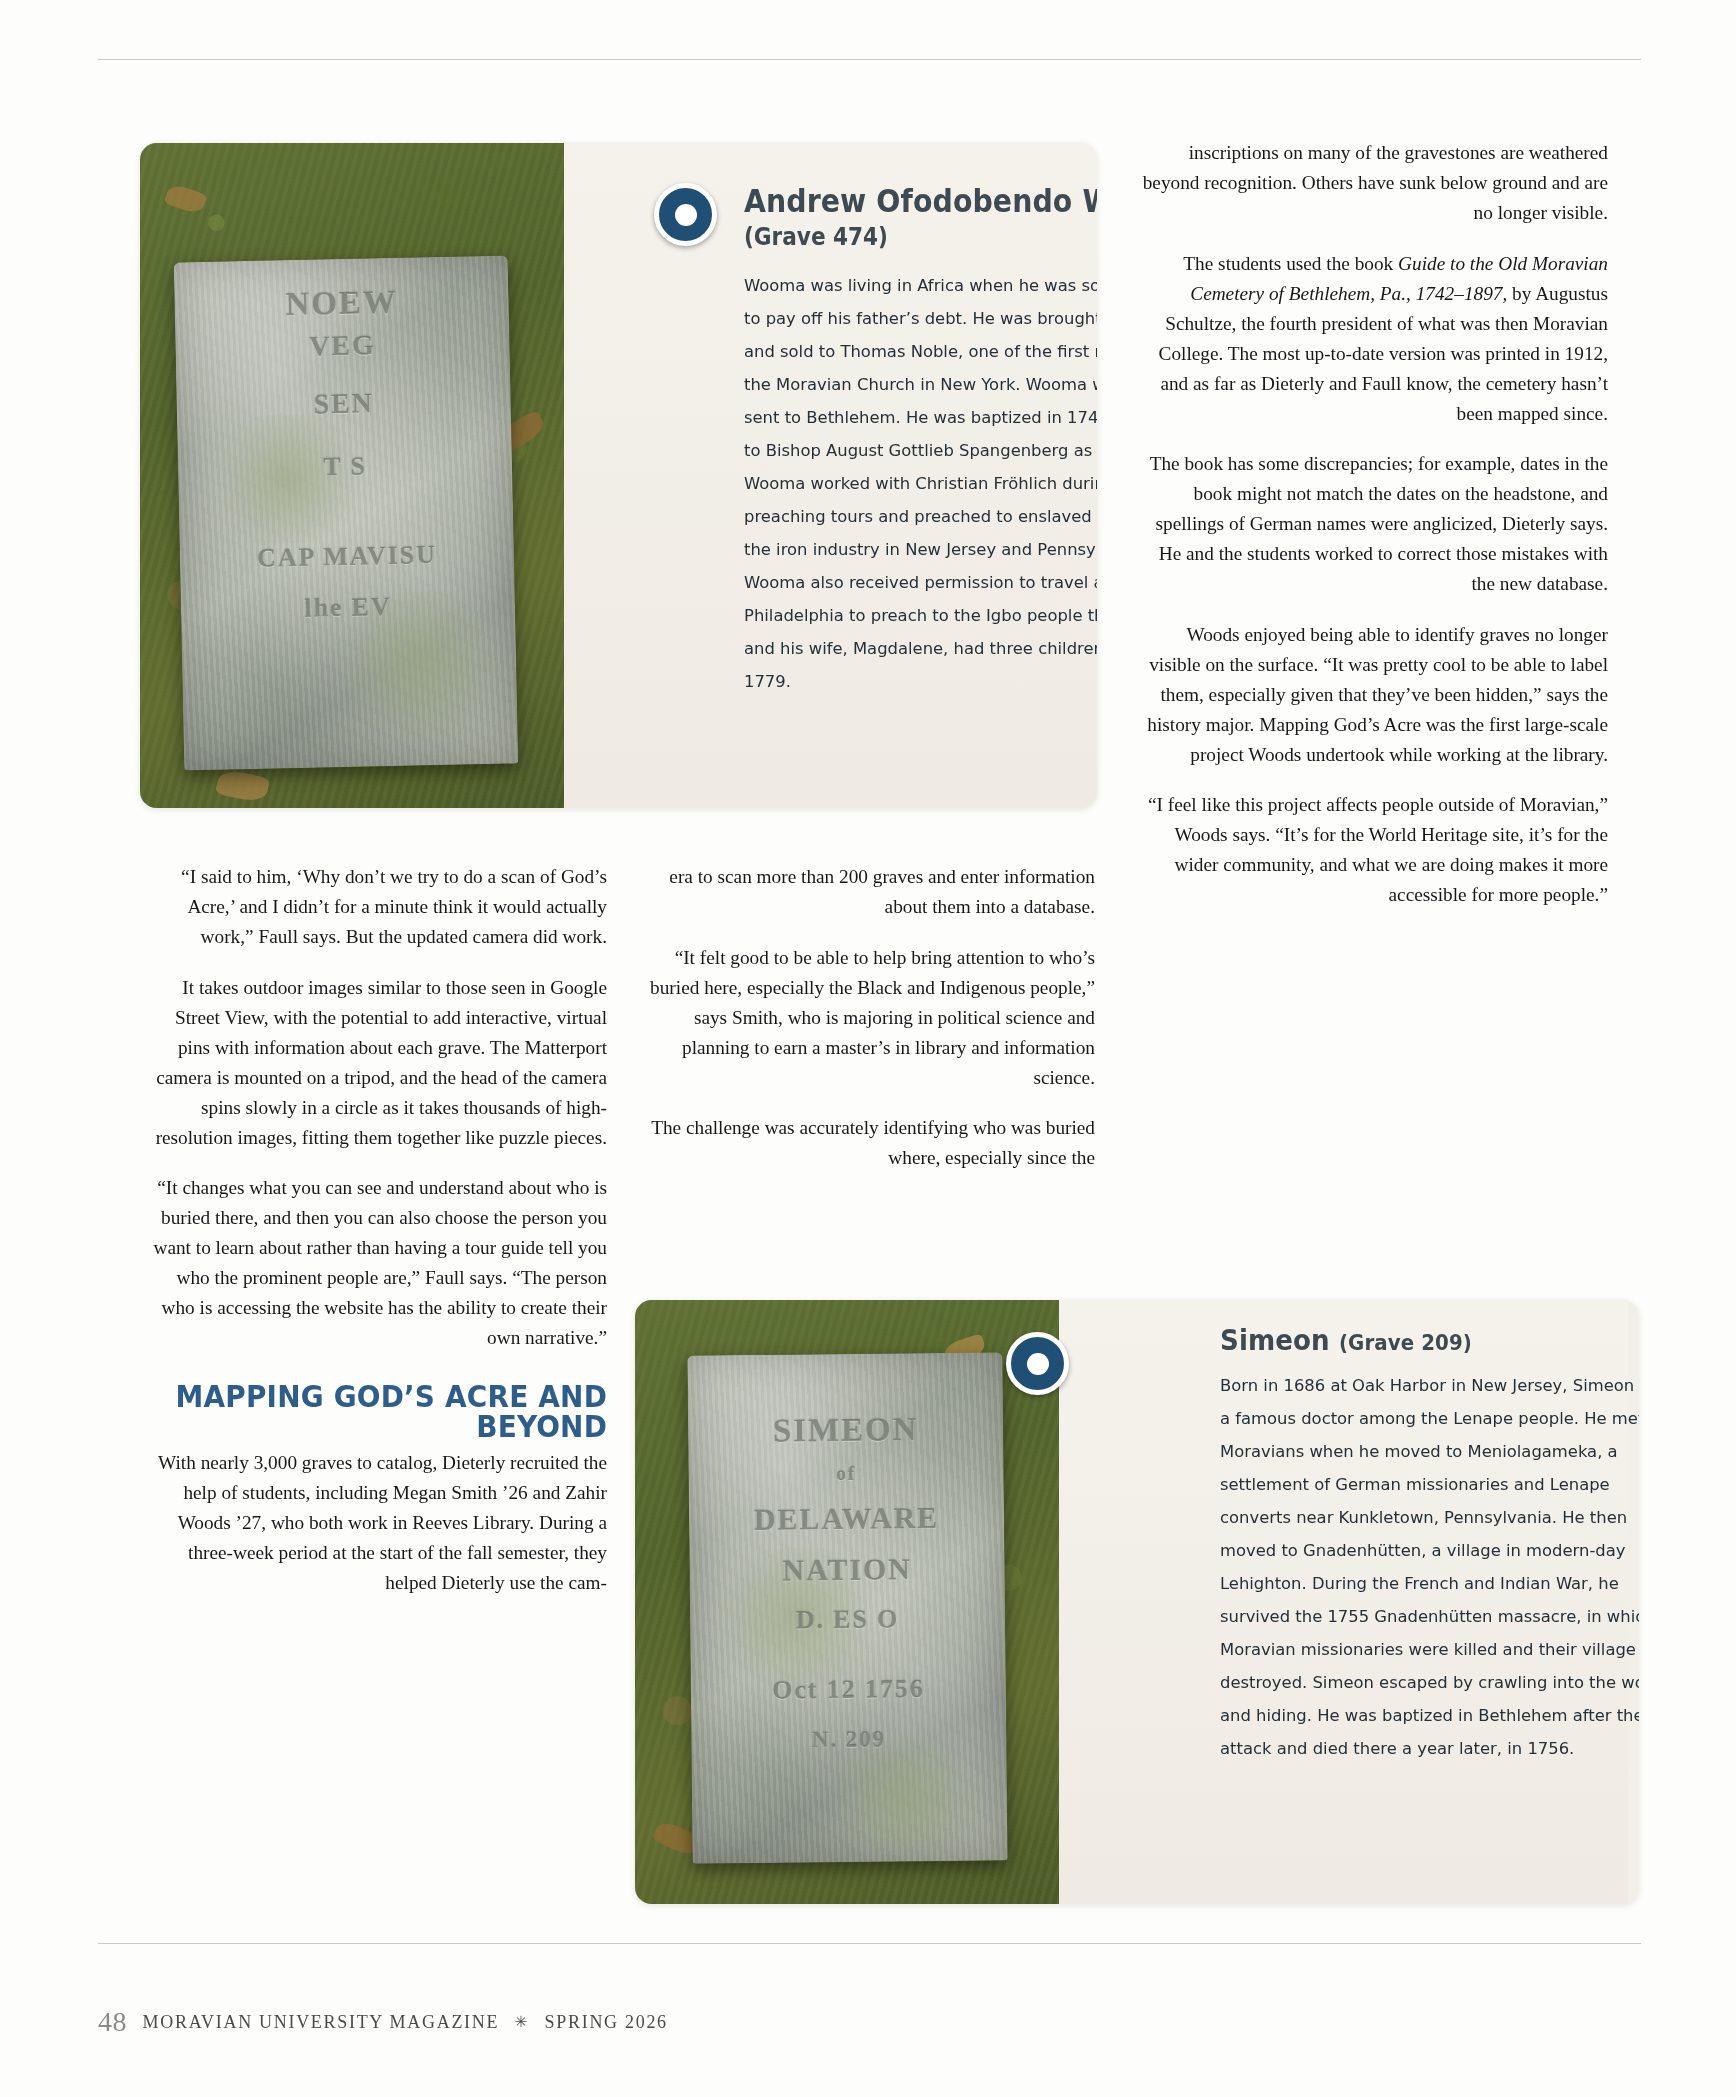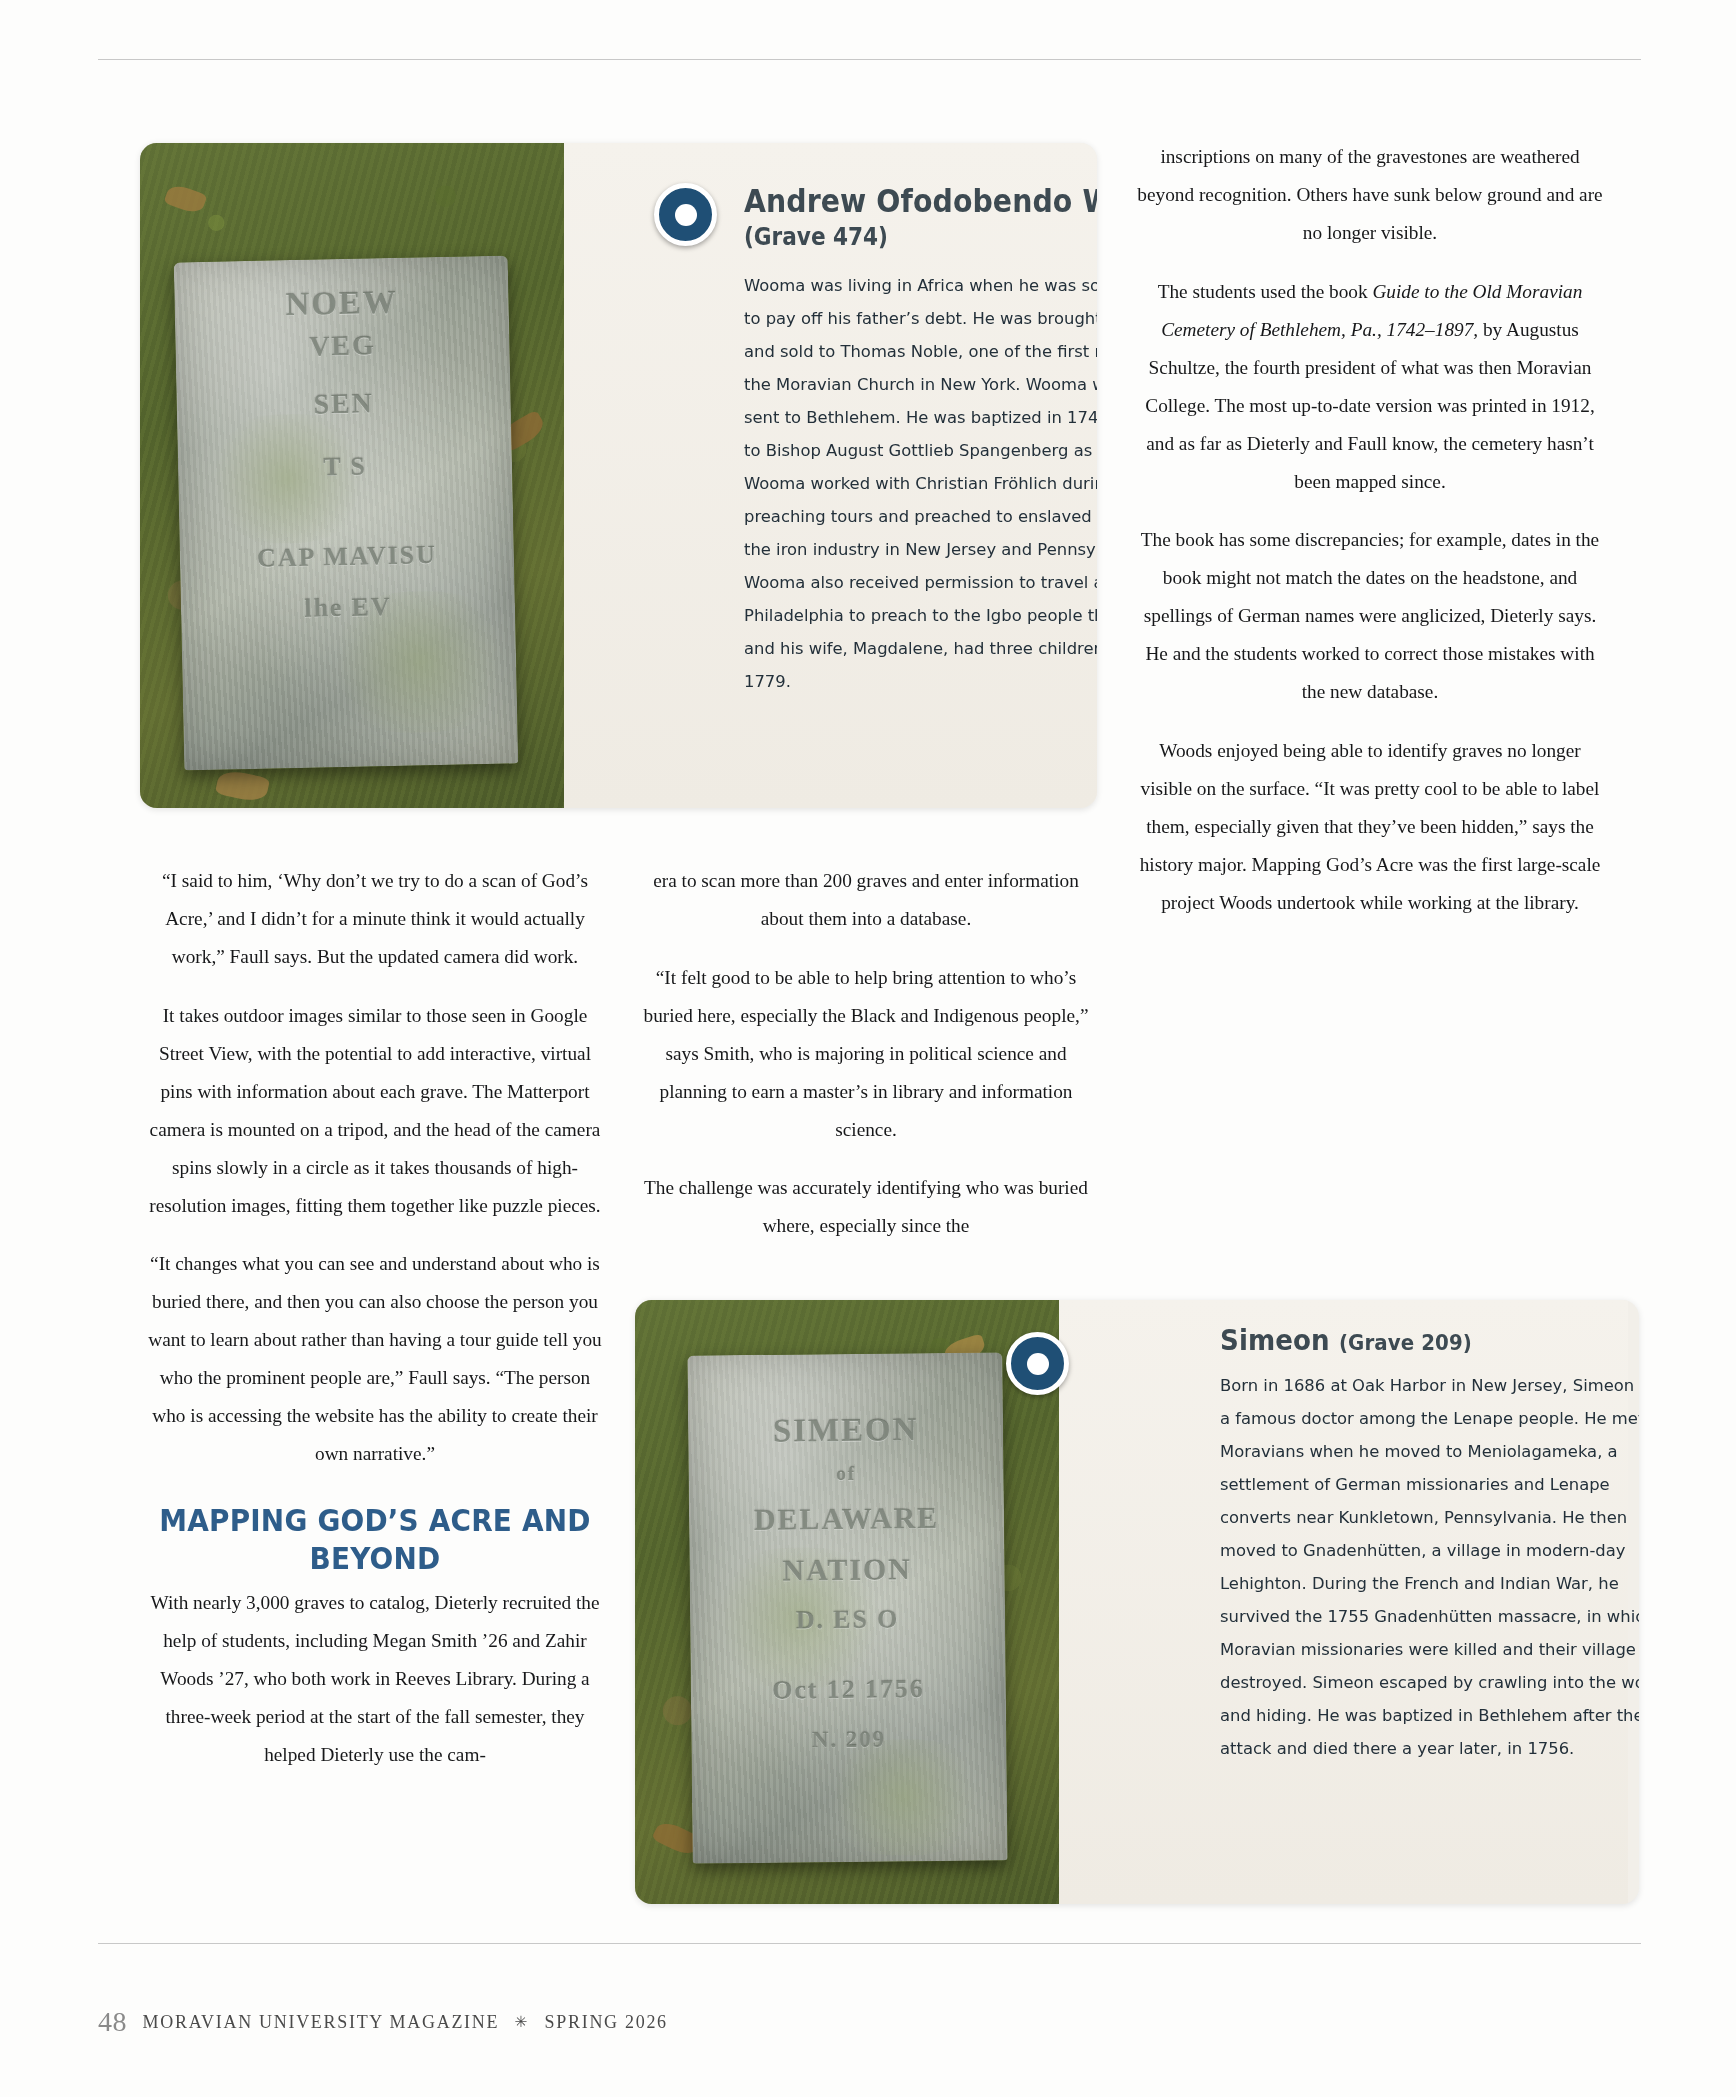--- a/index.html
+++ b/index.html
@@ -195,23 +195,23 @@
     margin: -11px 0 0 -11px;
     border-radius: 50%;
     background: #ffffff;
   }
 
   
   .col {
     position: absolute;
     font-family: "Liberation Serif", serif;
     font-size: 19.3px;
-    line-height: 38px;
+    line-height: 30px;
     color: #17181a;
-    text-align: center;
+    text-align: right;
   }
   .col p { margin: 0 0 20.6px 0; }
   .col p:last-child { margin-bottom: 0; }
 
   .col-1 { left: 143px; top: 862px; width: 464px; }
   .col-2 { left: 637px; top: 862px; width: 458px; }
   .col-3-top { left: 1132px; top: 138px; width: 476px; }
 
   .subhead {
     font-family: "DejaVu Sans Condensed", "Liberation Sans Narrow", "Liberation Sans", sans-serif;
@@ -304,20 +304,21 @@
       <div class="card-text">Born in 1686 at Oak Harbor in New Jersey, Simeon was a famous doctor among the Lenape people. He met the Moravians when he moved to Meniolagameka, a settlement of German missionaries and Lenape converts near Kunkletown, Pennsylvania. He then moved to Gnadenhütten, a village in modern-day Lehighton. During the French and Indian War, he survived the 1755 Gnadenhütten massacre, in which 11 Moravian missionaries were killed and their village destroyed. Simeon escaped by crawling into the woods and hiding. He was baptized in Bethlehem after the attack and died there a year later, in 1756.</div>
     </div>
     <div class="pin" style="left:371px;top:32px;"></div>
   </div>
 
   <div class="col col-3-top">
     <p>inscriptions on many of the gravestones are weathered beyond recognition. Others have sunk below ground and are no longer visible.</p>
     <p>The students used the book <em>Guide to the Old Moravian Cemetery of Bethlehem, Pa., 1742–1897,</em> by Augustus Schultze, the fourth president of what was then Moravian College. The most up-to-date version was printed in 1912, and as far as Dieterly and Faull know, the cemetery hasn’t been mapped since.</p>
     <p>The book has some discrepancies; for example, dates in the book might not match the dates on the headstone, and spellings of German names were anglicized, Dieterly says. He and the students worked to correct those mistakes with the new database.</p>
     <p>Woods enjoyed being able to identify graves no longer visible on the surface. “It was pretty cool to be able to label them, especially given that they’ve been hidden,” says the history major. Mapping God’s Acre was the first large-scale project Woods undertook while working at the library.</p>
+    <p>“I feel like this project affects people outside of Moravian,” Woods says. “It’s for the World Heritage site, it’s for the wider community, and what we are doing makes it more accessible for more people.”</p>
   </div>
 
   <div class="col col-1">
     <p>“I said to him, ‘Why don’t we try to do a scan of God’s Acre,’ and I didn’t for a minute think it would actually work,” Faull says. But the updated camera did work.</p>
     <p>It takes outdoor images similar to those seen in Google Street View, with the potential to add interactive, virtual pins with information about each grave. The Matterport camera is mounted on a tripod, and the head of the camera spins slowly in a circle as it takes thousands of high-resolution images, fitting them together like puzzle pieces.</p>
     <p>“It changes what you can see and understand about who is buried there, and then you can also choose the person you want to learn about rather than having a tour guide tell you who the prominent people are,” Faull says. “The person who is accessing the website has the ability to create their own narrative.”</p>
     <div class="subhead">MAPPING GOD’S ACRE AND BEYOND</div>
     <p>With nearly 3,000 graves to catalog, Dieterly recruited the help of students, including Megan Smith ’26 and Zahir Woods ’27, who both work in Reeves Library. During a three-week period at the start of the fall semester, they helped Dieterly use the cam-</p>
   </div>
 

